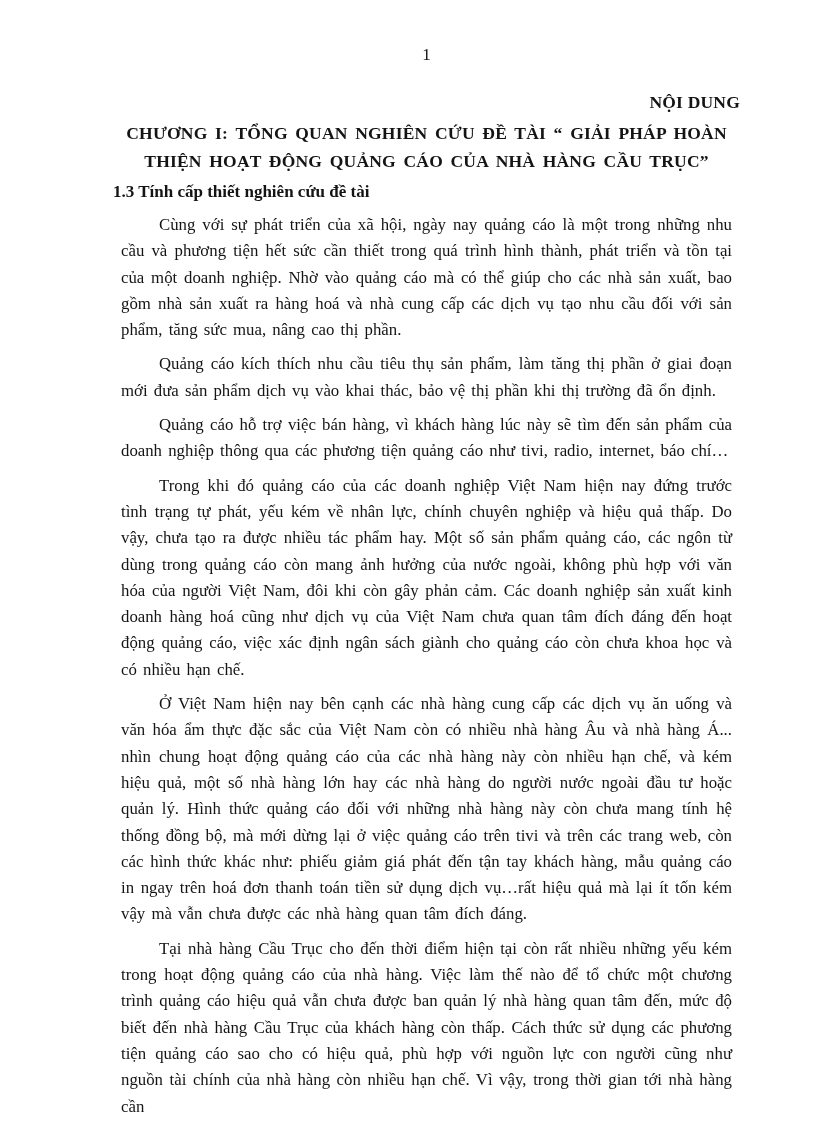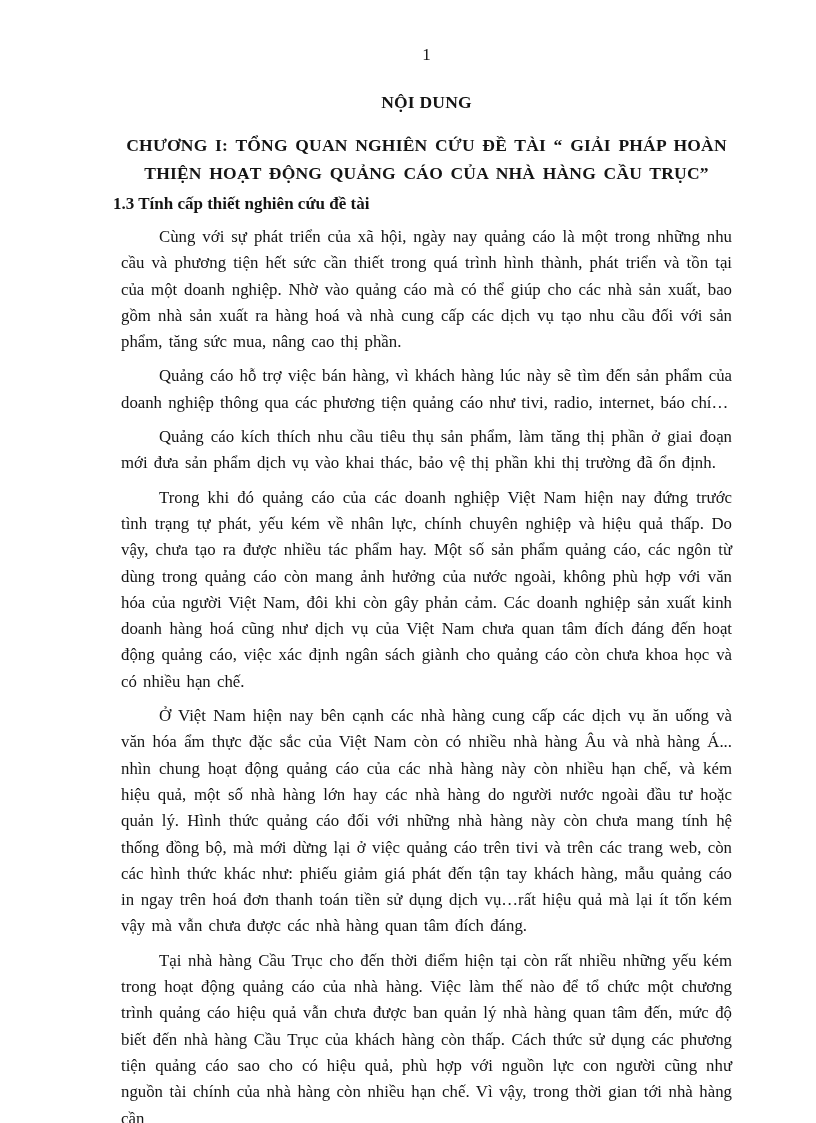--- a/index.html
+++ b/index.html
@@ -20,28 +20,28 @@
     color: #141414;
     overflow: hidden;
   }
   .page-number {
     text-align: center;
     font-size: 17px;
     line-height: 20px;
   }
   .doc-title {
     margin: 26px 0 0 0;
-    text-align: center;
+    text-align: right;
     font-size: 17.5px;
     font-weight: bold;
     line-height: 22px;
     letter-spacing: 0.2px;
   }
   .chapter-title {
-    margin: 18px 0 0 0;
+    margin: 6px 0 0 0;
     text-align: center;
     font-size: 17.5px;
     font-weight: bold;
     line-height: 28px;
     letter-spacing: 0.2px;
     word-spacing: 3px;
   }
   .section-heading {
     margin: 5px 0 0 0;
     text-align: left;
@@ -65,22 +65,22 @@
   <div class="page-number">1</div>
 
   <h1 class="doc-title">NỘI DUNG</h1>
 
   <h2 class="chapter-title">CHƯƠNG I: TỔNG QUAN NGHIÊN CỨU ĐỀ TÀI “ GIẢI PHÁP HOÀN THIỆN HOẠT ĐỘNG QUẢNG CÁO CỦA NHÀ HÀNG CẦU TRỤC”</h2>
 
   <h3 class="section-heading">1.3 Tính cấp thiết nghiên cứu đề tài</h3>
 
   <p class="body-par">Cùng với sự phát triển của xã hội, ngày nay quảng cáo là một trong những nhu cầu và phương tiện hết sức cần thiết trong quá trình hình thành, phát triển và tồn tại của một doanh nghiệp. Nhờ vào quảng cáo mà có thể giúp cho các nhà sản xuất, bao gồm nhà sản xuất ra hàng hoá và nhà cung cấp các dịch vụ tạo nhu cầu đối với sản phẩm, tăng sức mua, nâng cao thị phần.</p>
 
+  <p class="body-par">Quảng cáo kích thích nhu cầu tiêu thụ sản phẩm, làm tăng thị phần ở giai đoạn mới đưa sản phẩm dịch vụ vào khai thác, bảo vệ thị phần khi thị trường đã ổn định.</p>
+
   <p class="body-par">Quảng cáo hỗ trợ việc bán hàng, vì khách hàng lúc này sẽ tìm đến sản phẩm của doanh nghiệp thông qua các phương tiện quảng cáo như tivi, radio, internet, báo chí…</p>
-
-  <p class="body-par">Quảng cáo kích thích nhu cầu tiêu thụ sản phẩm, làm tăng thị phần ở giai đoạn mới đưa sản phẩm dịch vụ vào khai thác, bảo vệ thị phần khi thị trường đã ổn định.</p>
 
   <p class="body-par">Trong khi đó quảng cáo của các doanh nghiệp Việt Nam hiện nay đứng trước tình trạng tự phát, yếu kém về nhân lực, chính chuyên nghiệp và hiệu quả thấp. Do vậy, chưa tạo ra được nhiều tác phẩm hay. Một số sản phẩm quảng cáo, các ngôn từ dùng trong quảng cáo còn mang ảnh hưởng của nước ngoài, không phù hợp với văn hóa của người Việt Nam, đôi khi còn gây phản cảm. Các doanh nghiệp sản xuất kinh doanh hàng hoá cũng như dịch vụ của Việt Nam chưa quan tâm đích đáng đến hoạt động quảng cáo, việc xác định ngân sách giành cho quảng cáo còn chưa khoa học và có nhiều hạn chế.</p>
 
   <p class="body-par">Ở Việt Nam hiện nay bên cạnh các nhà hàng cung cấp các dịch vụ ăn uống và văn hóa ẩm thực đặc sắc của Việt Nam còn có nhiều nhà hàng Âu và nhà hàng Á... nhìn chung hoạt động quảng cáo của các nhà hàng này còn nhiều hạn chế, và kém hiệu quả, một số nhà hàng lớn hay các nhà hàng do người nước ngoài đầu tư hoặc quản lý. Hình thức quảng cáo đối với những nhà hàng này còn chưa mang tính hệ thống đồng bộ, mà mới dừng lại ở việc quảng cáo trên tivi và trên các trang web, còn các hình thức khác như: phiếu giảm giá phát đến tận tay khách hàng, mẫu quảng cáo in ngay trên hoá đơn thanh toán tiền sử dụng dịch vụ…rất hiệu quả mà lại ít tốn kém vậy mà vẫn chưa được các nhà hàng quan tâm đích đáng.</p>
 
   <p class="body-par">Tại nhà hàng Cầu Trục cho đến thời điểm hiện tại còn rất nhiều những yếu kém trong hoạt động quảng cáo của nhà hàng. Việc làm thế nào để tổ chức một chương trình quảng cáo hiệu quả vẫn chưa được ban quản lý nhà hàng quan tâm đến, mức độ biết đến nhà hàng Cầu Trục của khách hàng còn thấp. Cách thức sử dụng các phương tiện quảng cáo sao cho có hiệu quả, phù hợp với nguồn lực con người cũng như nguồn tài chính của nhà hàng còn nhiều hạn chế. Vì vậy, trong thời gian tới nhà hàng cần</p>
 </div>
 
 </body></html>

